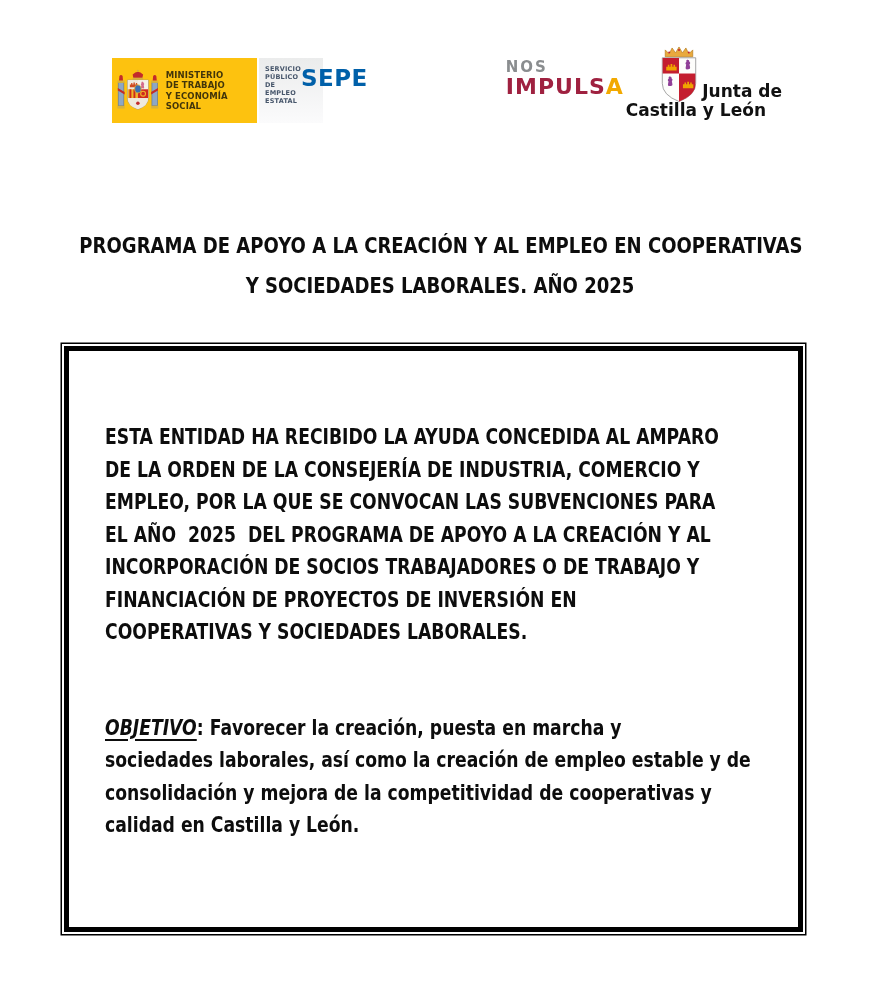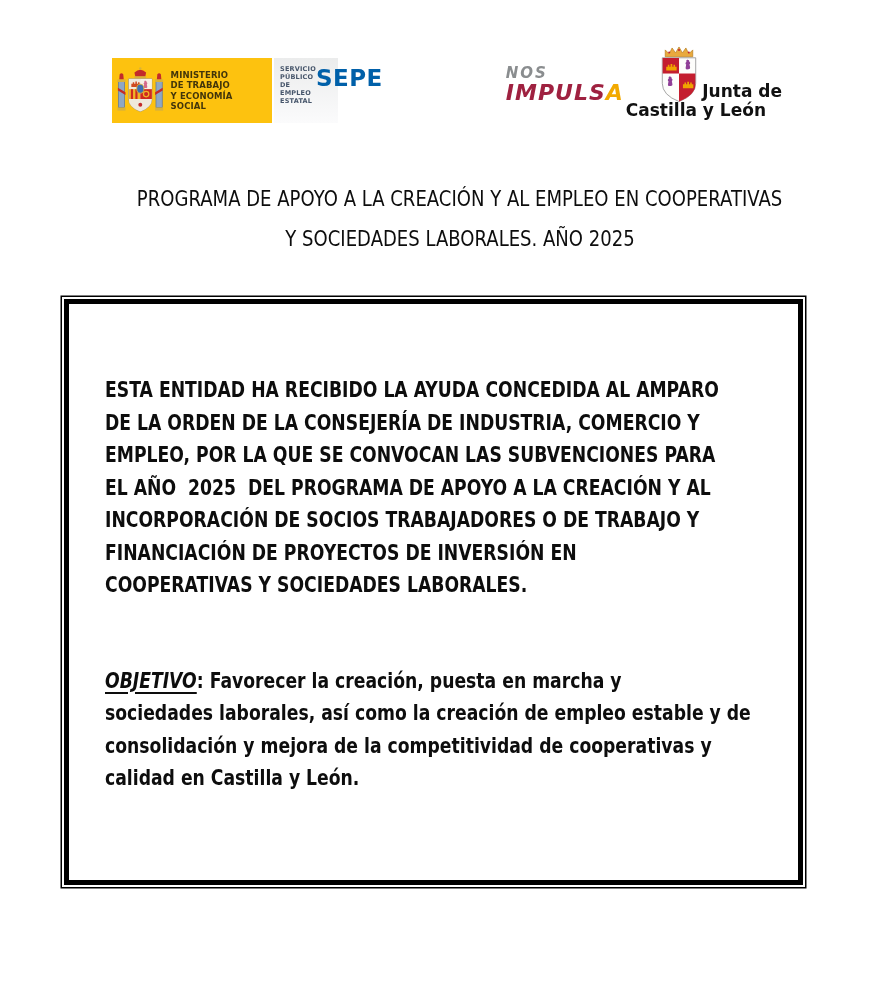--- a/index.html
+++ b/index.html
@@ -3,38 +3,38 @@
 <meta charset="utf-8">
 <style>
   html,body{margin:0;padding:0;background:#fff;}
   .page{
     position:relative;width:880px;height:981px;background:#ffffff;overflow:hidden;
     font-family:"DejaVu Sans","Liberation Sans",sans-serif;color:#0d0d0d;
   }
   
   .header{display:flex;justify-content:space-between;align-items:flex-start;padding:58px 98px 0 112px;}
   .logo-min{display:flex;height:65px;}
-  .min-yellow{width:160px;background:#fdc20f;display:flex;align-items:center;padding:0 4px 0 5px;box-sizing:border-box;}
+  .min-yellow{width:145px;background:#fdc20f;display:flex;align-items:center;padding:0 4px 0 5px;box-sizing:border-box;}
   .min-text{margin-left:7px;font-size:8.5px;font-weight:bold;color:#42350a;line-height:10.5px;letter-spacing:.1px;}
   .sepe{width:66px;background:linear-gradient(180deg,#ebecec,#fbfbfc);border-left:2px solid #fff;
         box-sizing:border-box;padding:7px 4px 4px 6px;display:flex;flex-direction:row;}
   .sepe-small{font-size:6.5px;font-weight:bold;color:#47566b;line-height:8px;letter-spacing:.2px;}
   .sepe-rule{height:2px;background:#0060a9;width:52px;margin:4px 0 2px;}
   .sepe-acronym{font-size:23px;font-weight:bold;color:#0060a9;line-height:26px;letter-spacing:.5px;}
   .right-logos{display:flex;align-items:flex-start;gap:14px;}
-  .nos{margin-top:8px;font-style:italic;}
+  .nos{margin-top:2px;}
   .nos-word{font-size:15px;font-weight:bold;color:#8a8d8f;letter-spacing:2px;line-height:15px;}
   .impulsa{font-size:22px;font-weight:bold;color:#9f2140;letter-spacing:1px;line-height:24px;}
   .impulsa .accent{color:#f2a900;}
   .junta{margin-top:-12px;}
   .junta-top{display:flex;align-items:flex-end;gap:4px;justify-content:flex-end;}
   .junta-word1{font-size:17px;font-weight:bold;color:#111;line-height:18px;margin-bottom:3px;}
   .junta-word2{font-size:17px;font-weight:bold;color:#111;line-height:19px;margin:-2px 16px 0 -12px;white-space:pre;}
   
-  .title{margin-top:56px;text-align:center;font-weight:normal;padding-left:40px;}
+  .title{margin-top:103px;text-align:center;font-weight:bold;}
   .title-line{font-size:22px;line-height:40px;white-space:pre;}
   .tscale{display:inline-block;transform:scaleX(.82);transform-origin:50% 70%;white-space:pre;}
   
   .box{
     box-sizing:border-box;margin:40px 77px 0 64px;height:586px;
     border:5px solid #000;box-shadow:0 0 0 2px #fff,0 0 0 3.5px #000;
     padding:70px 16px 0 36px;background:#fff;
   }
   .cline{font-size:21px;font-weight:bold;line-height:32.5px;white-space:pre;}
   .scale{display:inline-block;transform:scaleX(.82);transform-origin:0 70%;white-space:pre;}

